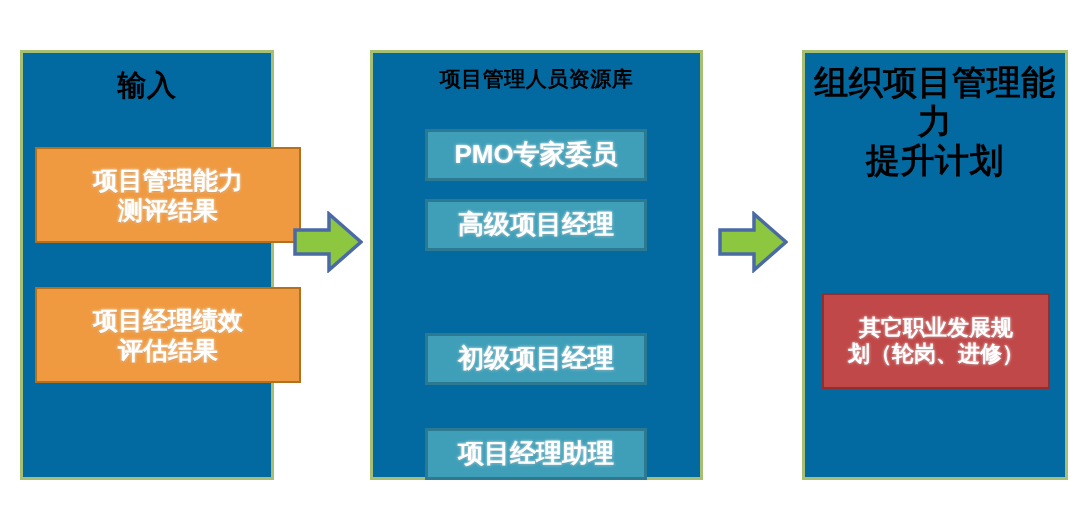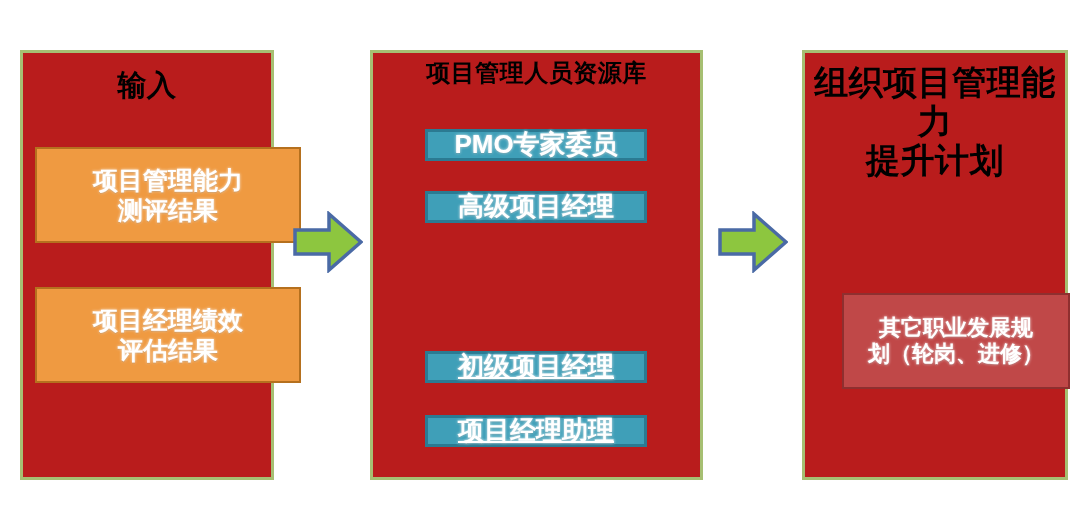--- a/index.html
+++ b/index.html
@@ -18,41 +18,41 @@
   #canvas {
     position: absolute;
     left: 0; top: 0;
     width: 1080px;
     height: 529px;
   }
 
   
   .panel {
     position: absolute;
-    background: #b91c1c;
+    background: #0369a1;
     border: 3px solid #a6bf72;
     box-sizing: border-box;
   }
   #panel-input   { left: 20px;  top: 50px; width: 254px; height: 430px; }
   #panel-pool    { left: 370px; top: 50px; width: 333px; height: 430px; }
   #panel-plan    { left: 802px; top: 50px; width: 266px; height: 430px; }
 
   .panel-title {
     position: absolute;
     left: 0;
     width: 100%;
     text-align: center;
     color: #000000;
     font-weight: 700;
     line-height: 1.15;
     letter-spacing: 0.5px;
     white-space: pre-line;
   }
   #panel-input .panel-title { top: 16px;  font-size: 29px; }
-  #panel-pool  .panel-title { top: 6px;  font-size: 24px; }
+  #panel-pool  .panel-title { top: 14px;  font-size: 21px; }
   #panel-plan  .panel-title { top: 10px;  font-size: 34px; }
 
   
   .box {
     position: absolute;
     box-sizing: border-box;
     display: flex;
     align-items: center;
     justify-content: center;
     text-align: center;
@@ -77,39 +77,39 @@
   #box-assessment  { top: 94px; }
   #box-performance { top: 234px; }
 
   
   .box-blue {
     background: #3f9fb8;
     border: 3px solid #2b7a92;
     font-size: 26px;
     left: 52px;
     width: 222px;
-    height: 32px;
+    height: 52px;
   }
   #box-pmo       { top: 76px; }
-  #box-senior    { top: 138px; text-align: center; }
+  #box-senior    { top: 146px; text-align: center; }
   #box-middle    { top: 216px; }
-  #box-junior    { top: 298px; text-decoration: underline; }
-  #box-assistant { top: 362px; text-decoration: underline; }
+  #box-junior    { top: 280px; }
+  #box-assistant { top: 375px; }
 
   
   .box-red {
     background: #c04848;
     border: 2px solid #8f2f2f;
     font-size: 22px;
     left: 17px;
     width: 228px;
     height: 96px;
   }
   #box-training  { top: 92px; }
-  #box-career    { top: 240px; margin-left: 20px; }
+  #box-career    { top: 240px; }
 
   
   .arrow {
     position: absolute;
     width: 70px;
     height: 62px;
   }
   #arrow-1 { left: 293px; top: 211px; }
   #arrow-2 { left: 718px; top: 211px; }
 </style>

